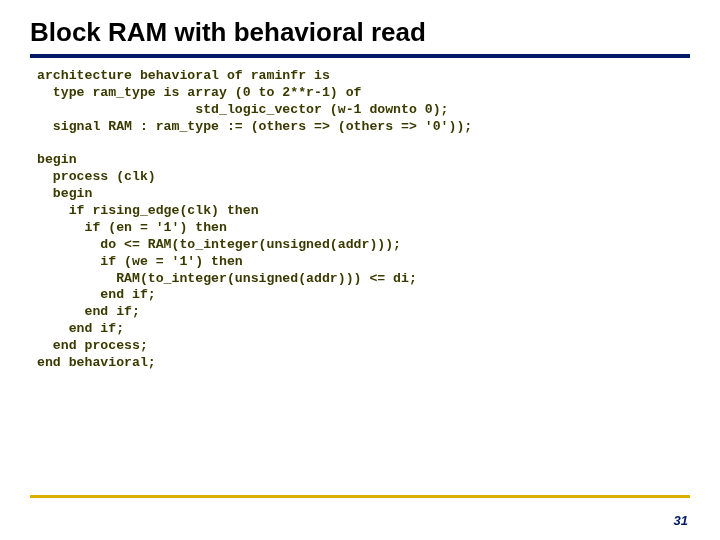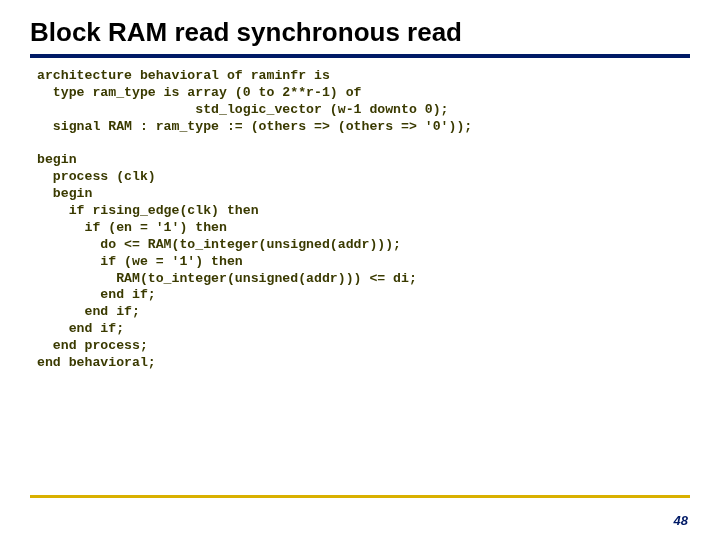--- a/index.html
+++ b/index.html
@@ -52,21 +52,21 @@
     font-weight: bold;
     font-style: italic;
     color: #001a66;
   }
 </style>
 </head>
 <body>
 
 <div class="slide">
   <h1 class="title">
-    <span>Block RAM read synchronous read</span><br>
+    <span>Block RAM with behavioral read</span><br>
   </h1>
   <hr class="title-rule">
   <pre class="code-block">architecture behavioral of raminfr is
   type ram_type is array (0 to 2**r-1) of
                     std_logic_vector (w-1 downto 0);
   signal RAM : ram_type := (others =&gt; (others =&gt; '0'));
 
 begin
   process (clk)
   begin
@@ -76,13 +76,13 @@
         if (we = '1') then
           RAM(to_integer(unsigned(addr))) &lt;= di;
         end if;
       end if;
     end if;
   end process;
 end behavioral;</pre>
 </div>
 
 <hr class="footer-rule">
-<div class="page-num">48</div>
+<div class="page-num">31</div>
 
 </body></html>

